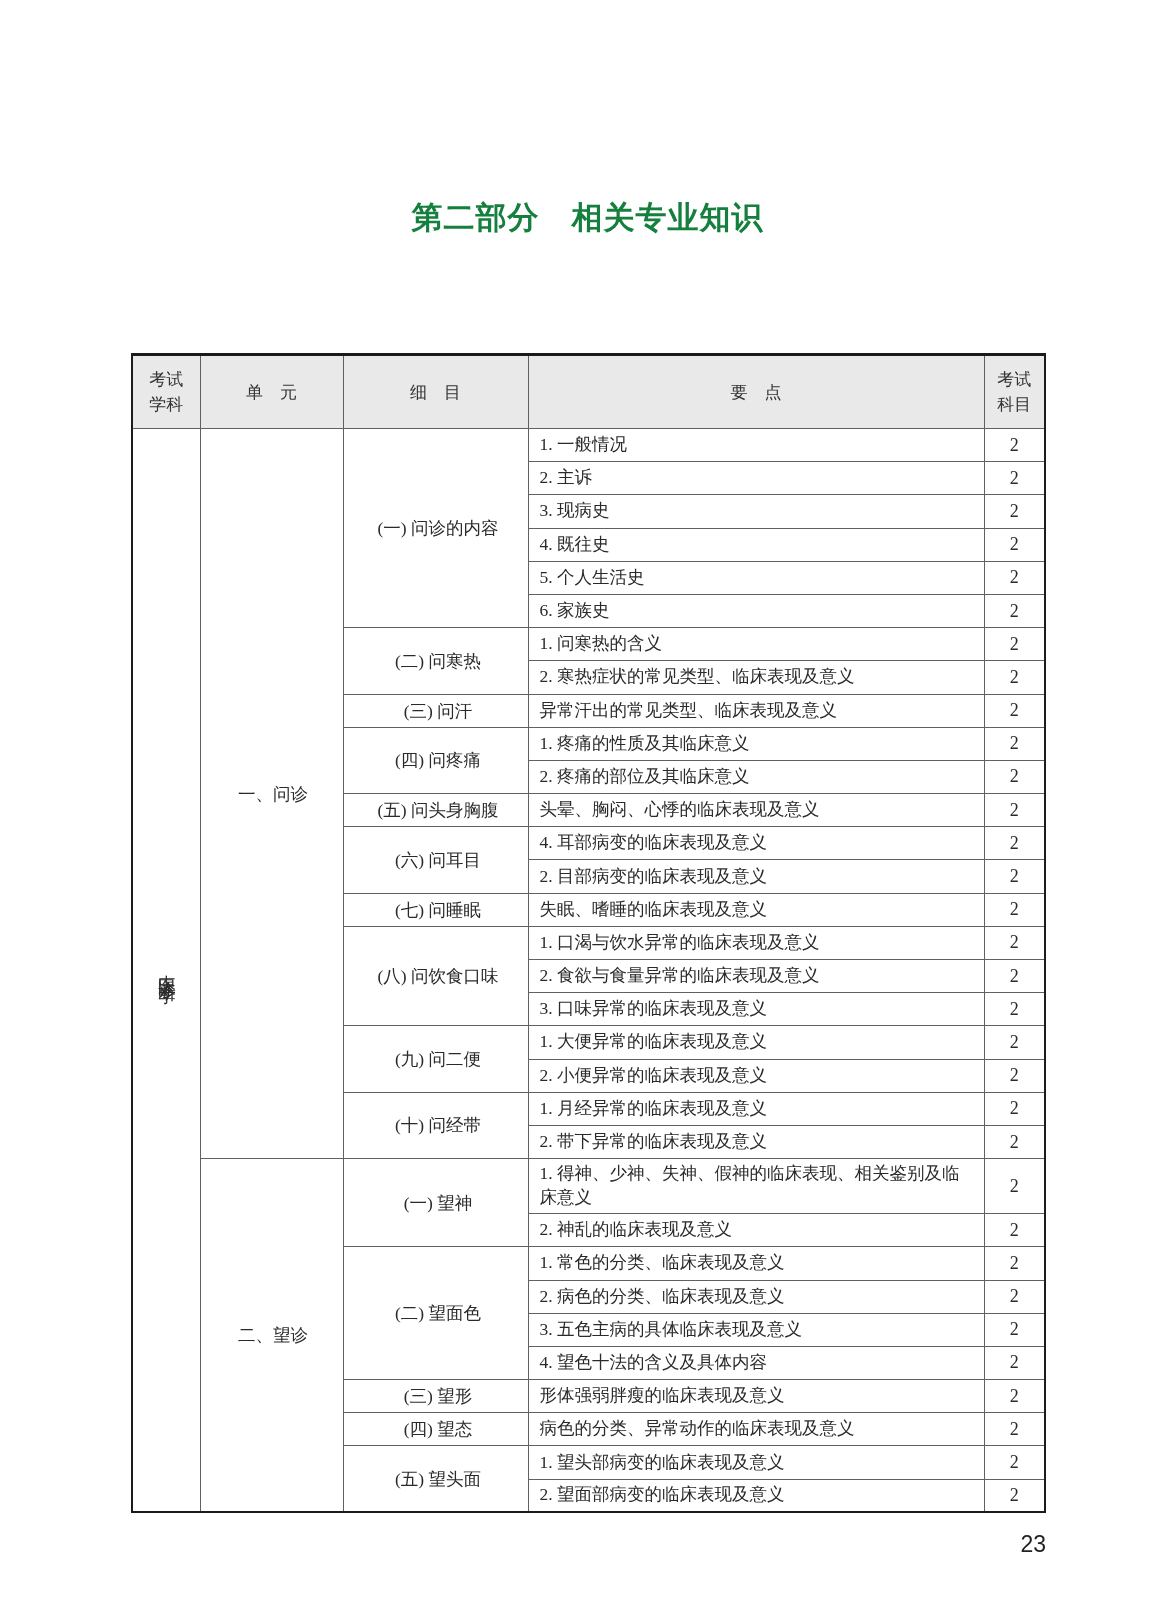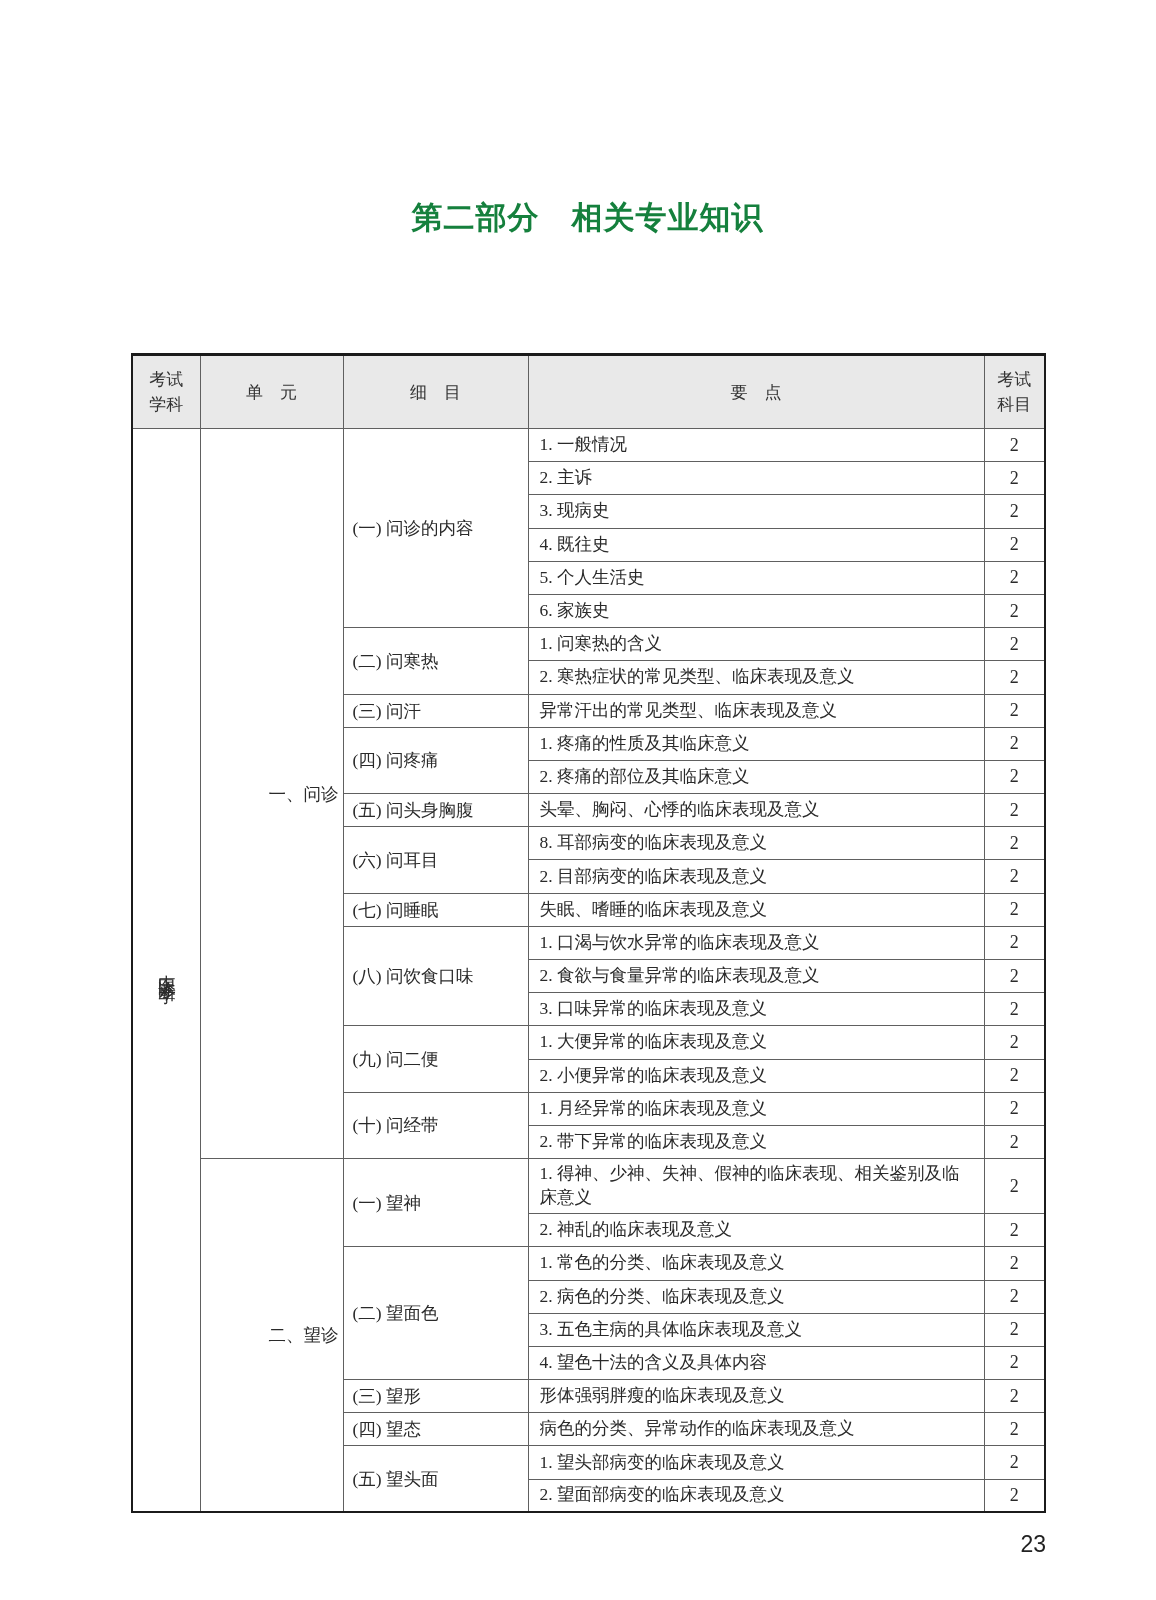--- a/index.html
+++ b/index.html
@@ -24,22 +24,22 @@
   thead th{
     background:#e9e9e9;font-weight:normal;text-align:center;
     white-space:pre-line;line-height:25px;font-size:17px;color:#333;
   }
   tbody tr{height:33.2px;}
   td.exam-subject-cell{text-align:center;vertical-align:middle;}
   .subject-text{
     writing-mode:vertical-lr;text-orientation:upright;
     display:inline-block;font-size:17.5px;letter-spacing:3px;line-height:1;
   }
-  td.unit-cell{text-align:right;vertical-align:middle;padding:0 4px 0 7px;}
-  td.section-cell{text-align:left;vertical-align:middle;padding:0 4px 0 9px;}
+  td.unit-cell{text-align:center;vertical-align:middle;padding:0 4px 0 7px;}
+  td.section-cell{text-align:center;vertical-align:middle;padding:0 4px 0 9px;}
   td.point-cell{text-align:left;vertical-align:middle;padding:2px 10px 4px 11px;line-height:24px;}
   td.score-cell{text-align:center;vertical-align:middle;font-size:18px;}
   .pageno{
     position:absolute;top:1531px;right:110px;font-size:23px;color:#222;
     font-family:"Liberation Sans","DejaVu Sans",sans-serif;
   }
 </style>
 </head>
 <body>
 
@@ -116,21 +116,21 @@
           <td class="point-cell">2. 疼痛的部位及其临床意义</td>
           <td class="score-cell">2</td>
         </tr>
         <tr>
           <td class="section-cell" rowspan="1">(五) 问头身胸腹</td>
           <td class="point-cell">头晕、胸闷、心悸的临床表现及意义</td>
           <td class="score-cell">2</td>
         </tr>
         <tr>
           <td class="section-cell" rowspan="2">(六) 问耳目</td>
-          <td class="point-cell">8. 耳部病变的临床表现及意义</td>
+          <td class="point-cell">4. 耳部病变的临床表现及意义</td>
           <td class="score-cell">2</td>
         </tr>
         <tr>
           <td class="point-cell">2. 目部病变的临床表现及意义</td>
           <td class="score-cell">2</td>
         </tr>
         <tr>
           <td class="section-cell" rowspan="1">(七) 问睡眠</td>
           <td class="point-cell">失眠、嗜睡的临床表现及意义</td>
           <td class="score-cell">2</td>

